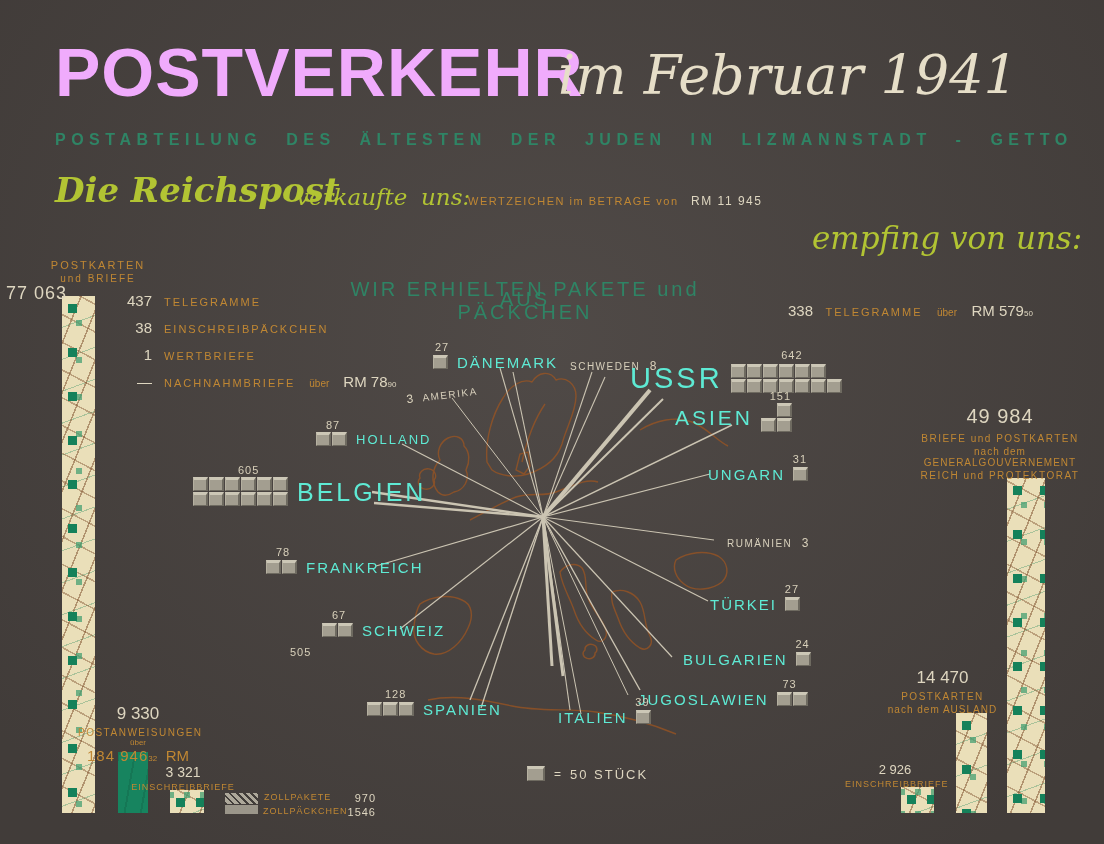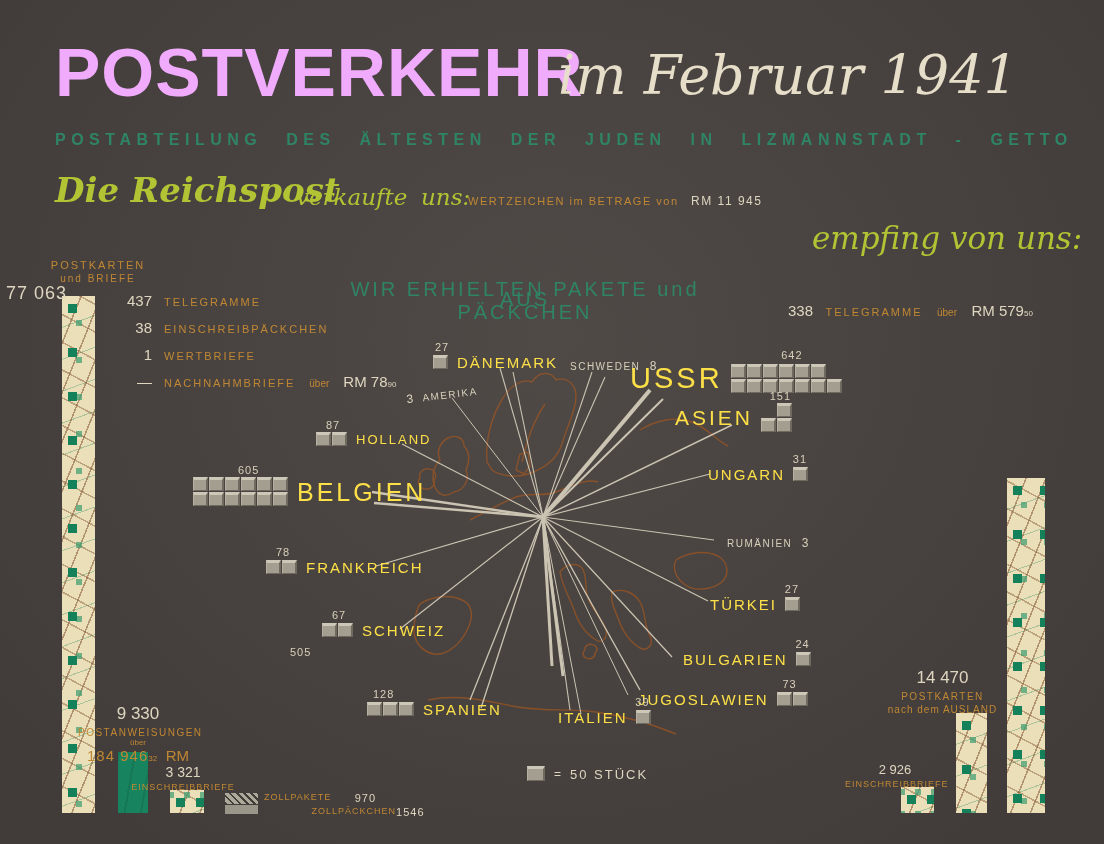--- a/index.html
+++ b/index.html
@@ -16,21 +16,21 @@
   .script{font-family:"DejaVu Serif",serif;font-style:italic;}
   .sub{font-size:8px;vertical-align:baseline;text-align:center;}
   
   .pbox{display:inline-block;width:15px;height:14px;box-sizing:border-box;background:#a39e90;
         border-top:3px solid #ccc7b6;border-left:1px solid #b5b0a0;border-right:2px solid #6e6a60;
         border-bottom:1px solid #6e6a60;margin:0 1px 1px 0;}
   .brow{display:flex;}
   .country{position:absolute;z-index:5;}
   .cval{font-size:11px;color:#d8d0ba;letter-spacing:1px;margin-bottom:1px;}
   .crow{display:flex;align-items:center;gap:8px;}
-  .clabel{font-size:15px;color:#fde047;letter-spacing:2px;white-space:nowrap;}
+  .clabel{font-size:15px;color:#5eead4;letter-spacing:2px;white-space:nowrap;}
   .lbl-xl{font-size:29px;letter-spacing:3px;}
   .lbl-lg2{font-size:25px;letter-spacing:3px;}
   .lbl-lg{font-size:21px;letter-spacing:3px;}
   .stack .brow{justify-content:flex-end;}
   .tright{text-align:right;}
   
   .patbar{position:absolute;z-index:3;background-color:#eadfb9;
     background-image:
       conic-gradient(from 0deg at 9px 9px, rgba(0,0,0,0) 0 0.75turn, #15815a 0.75turn 1turn),
       conic-gradient(from 0deg at 6px 6px, rgba(0,0,0,0) 0 0.75turn, rgba(70,160,115,.75) 0.75turn 1turn),
@@ -161,33 +161,39 @@
 
   <div class="abs z5" style="left:225px;top:793px;">
     <div class="hatch" style="width:33px;height:11px;"></div>
     <div class="graybox" style="width:33px;height:9px;margin-top:1px;"></div>
   </div>
   <div class="abs z5" style="left:264px;top:792px;font-size:9px;letter-spacing:1px;">
     <div style="display:flex;width:112px;justify-content:space-between;">
       <span class="orange">ZOLLPAKETE</span>
       <span class="cream" style="font-size:11px;">970</span>
     </div>
-    <div style="display:flex;width:112px;justify-content:center;margin-top:2px;margin-left:48px;">
+    <div style="display:flex;width:112px;justify-content:flex-end;margin-top:2px;">
       <span class="orange">ZOLLPÄCKCHEN</span>
       <span class="cream" style="font-size:11px;">1546</span>
     </div>
   </div>
 
   <div class="abs z5" style="left:788px;top:302px;">
     <span class="cream" style="font-size:15px;">338</span>
     <span class="orange caps" style="margin-left:8px;">TELEGRAMME</span>
     <span class="orange" style="font-size:10px;margin-left:10px;">über</span>
     <span class="cream" style="font-size:15px;margin-left:10px;">RM 579</span><span class="cream sub">50</span>
   </div>
 
+  <div class="abs z5" style="left:900px;top:405px;width:200px;text-align:center;">
+    <div class="cream" style="font-size:20px;letter-spacing:1px;">49 984</div>
+    <div class="orange" style="font-size:10px;letter-spacing:1.5px;margin-top:5px;">BRIEFE und POSTKARTEN</div>
+    <div class="orange" style="font-size:10px;letter-spacing:1px;margin-top:2px;">nach dem GENERALGOUVERNEMENT</div>
+    <div class="orange" style="font-size:10px;letter-spacing:1.5px;margin-top:2px;">REICH und PROTEKTORAT</div>
+  </div>
   <div class="patbar" style="left:1007px;top:478px;width:38px;height:335px;"></div>
 
   <div class="abs z5" style="left:885px;top:668px;width:115px;text-align:center;">
     <div class="cream" style="font-size:17px;">14 470</div>
     <div class="orange" style="font-size:10px;letter-spacing:1.5px;margin-top:3px;">POSTKARTEN</div>
     <div class="orange" style="font-size:10px;letter-spacing:1px;margin-top:2px;">nach dem AUSLAND</div>
   </div>
   <div class="patbar" style="left:956px;top:713px;width:31px;height:100px;"></div>
 
   <div class="abs z5" style="left:845px;top:762px;width:100px;text-align:center;">
@@ -376,21 +382,21 @@
       <div>
           <div class="brow">
             <span class="pbox"></span>
             <span class="pbox"></span>
           </div>
         </div>
     </div>
   </div>
 
   <div class="country" style="left:367px;top:688px;">
-    <div class="cval" style="margin-left:6px;">128</div>
+    <div class="cval" style="margin-left:18px;">128</div>
     <div class="crow">
       <div>
           <div class="brow">
             <span class="pbox"></span>
             <span class="pbox"></span>
             <span class="pbox"></span>
           </div>
         </div>
       <div class="clabel">SPANIEN</div>
     </div>

